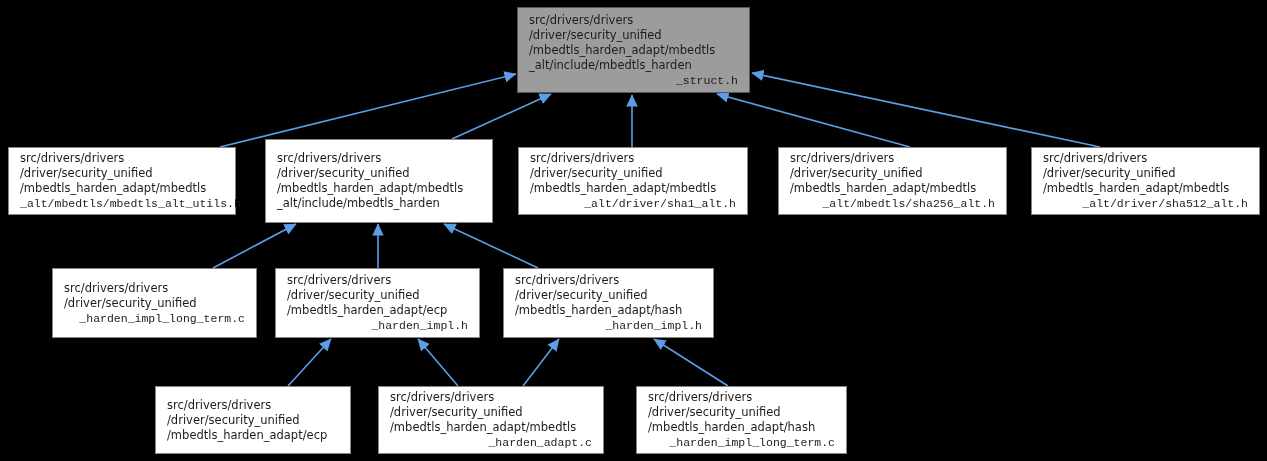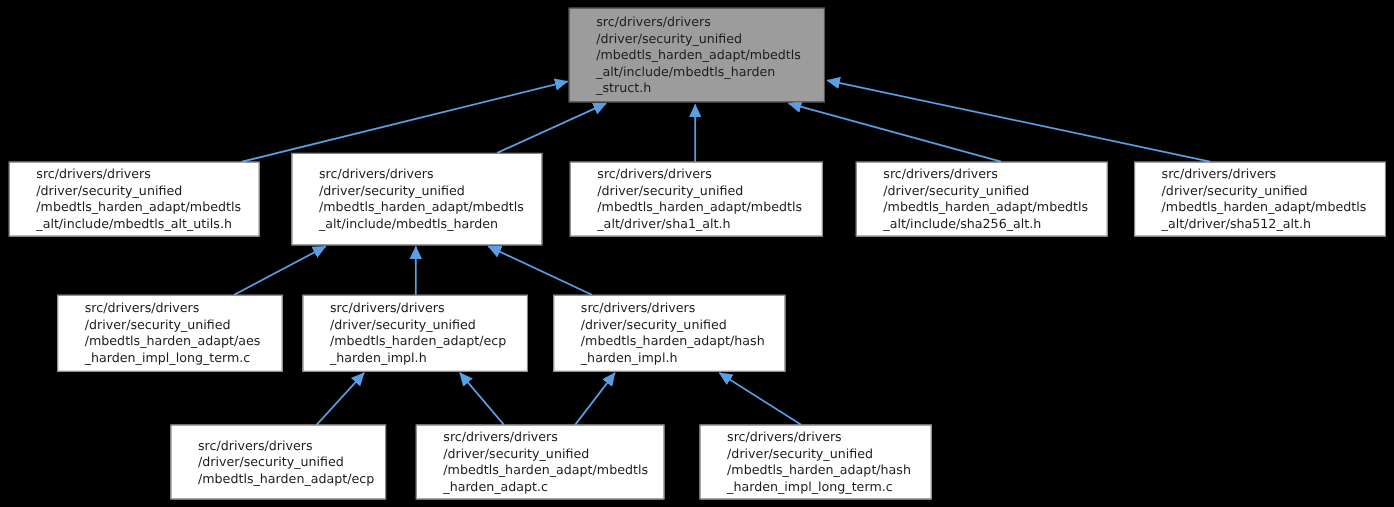--- a/index.html
+++ b/index.html
@@ -29,31 +29,31 @@
   .arrowhead-path { fill: var(--arrow); }
   .node {
     position: absolute;
     box-sizing: border-box;
     background: var(--node-fill);
     border: 1.5px solid var(--node-border);
     color: var(--node-text);
     display: flex;
     flex-direction: column;
     justify-content: center;
-    padding: 2px 24px;
+    padding: 2px 11px;
     font-size: 11.5px;
     line-height: 15px;
     cursor: pointer;
   }
   .node.current {
     background: var(--highlight-fill);
     border-color: var(--highlight-border);
   }
   .node .ln { display: block; text-align: left; white-space: nowrap; }
-  .node .ln.last { text-align: left; }
+  .node .ln.last { text-align: right; font-family: Liberation Mono, monospace; }
 </style>
 </head>
 <body>
 
 <div id="graph">
 
   <svg id="edge-layer" width="1267" height="461" viewBox="0 0 1267 461">
     <defs>
       <marker id="arrowhead" viewBox="0 0 10 10" refX="8.5" refY="5" markerWidth="8.5" markerHeight="8.5" orient="auto">
         <path class="arrowhead-path" d="M0,0.8 L9,5 L0,9.2 z"></path>
@@ -78,55 +78,54 @@
     <span class="ln">/driver/security_unified</span>
     <span class="ln">/mbedtls_harden_adapt/mbedtls</span>
     <span class="ln">_alt/include/mbedtls_harden</span>
     <span class="ln last">_struct.h</span>
   </div>
 
   <div class="node" style="left:8px; top:147px; width:228px; height:68px;">
     <span class="ln">src/drivers/drivers</span>
     <span class="ln">/driver/security_unified</span>
     <span class="ln">/mbedtls_harden_adapt/mbedtls</span>
-    <span class="ln last">_alt/include/mbedtls_alt_utils.h</span>
+    <span class="ln last">_alt/mbedtls/mbedtls_alt_utils.h</span>
   </div>
 
   <div class="node" style="left:265px; top:139px; width:228px; height:84px;">
     <span class="ln">src/drivers/drivers</span>
     <span class="ln">/driver/security_unified</span>
     <span class="ln">/mbedtls_harden_adapt/mbedtls</span>
     <span class="ln">_alt/include/mbedtls_harden</span>
   </div>
 
   <div class="node" style="left:518px; top:147px; width:230px; height:68px;">
     <span class="ln">src/drivers/drivers</span>
     <span class="ln">/driver/security_unified</span>
     <span class="ln">/mbedtls_harden_adapt/mbedtls</span>
     <span class="ln last">_alt/driver/sha1_alt.h</span>
   </div>
 
   <div class="node" style="left:778px; top:147px; width:229px; height:68px;">
     <span class="ln">src/drivers/drivers</span>
     <span class="ln">/driver/security_unified</span>
     <span class="ln">/mbedtls_harden_adapt/mbedtls</span>
-    <span class="ln last">_alt/include/sha256_alt.h</span>
+    <span class="ln last">_alt/mbedtls/sha256_alt.h</span>
   </div>
 
   <div class="node" style="left:1031px; top:147px; width:229px; height:68px;">
     <span class="ln">src/drivers/drivers</span>
     <span class="ln">/driver/security_unified</span>
     <span class="ln">/mbedtls_harden_adapt/mbedtls</span>
     <span class="ln last">_alt/driver/sha512_alt.h</span>
   </div>
 
   <div class="node" style="left:52px; top:268px; width:205px; height:70px;">
     <span class="ln">src/drivers/drivers</span>
     <span class="ln">/driver/security_unified</span>
-    <span class="ln">/mbedtls_harden_adapt/aes</span>
     <span class="ln last">_harden_impl_long_term.c</span>
   </div>
 
   <div class="node" style="left:275px; top:268px; width:205px; height:70px;">
     <span class="ln">src/drivers/drivers</span>
     <span class="ln">/driver/security_unified</span>
     <span class="ln">/mbedtls_harden_adapt/ecp</span>
     <span class="ln last">_harden_impl.h</span>
   </div>
 

